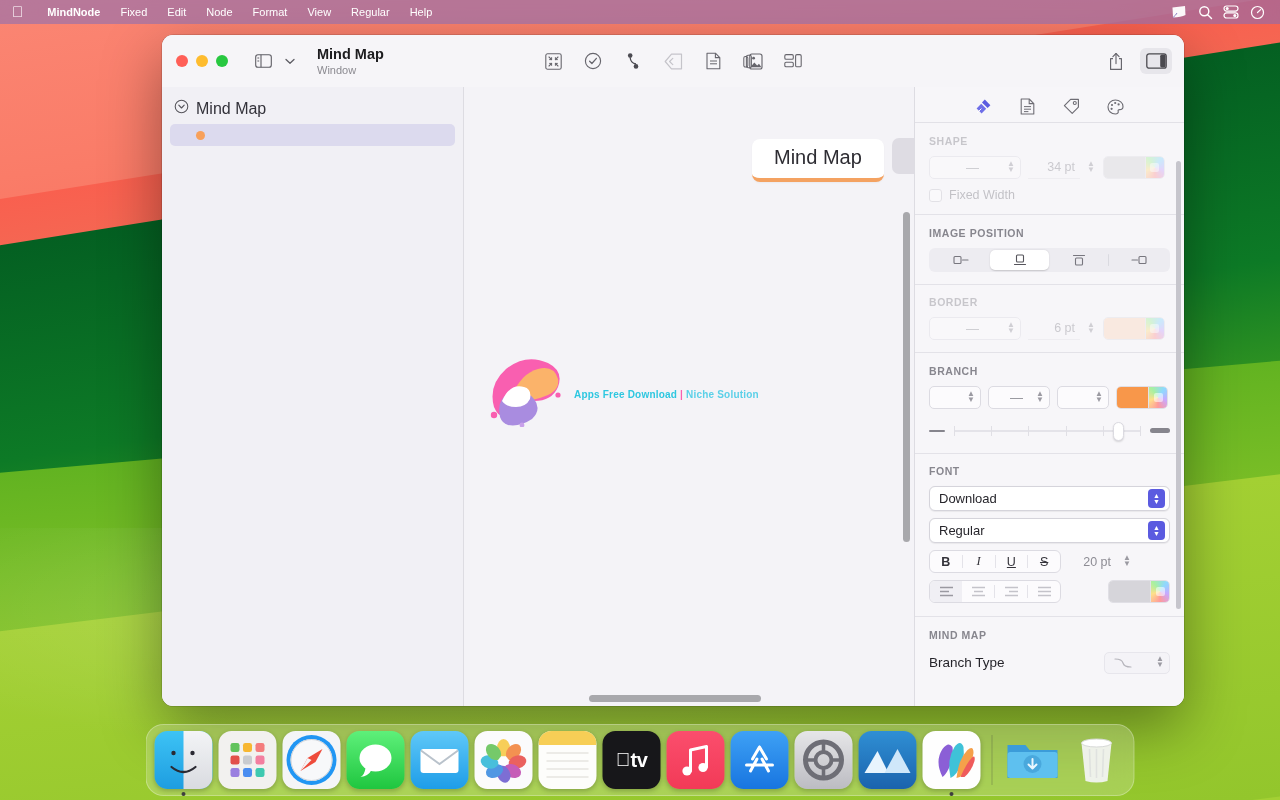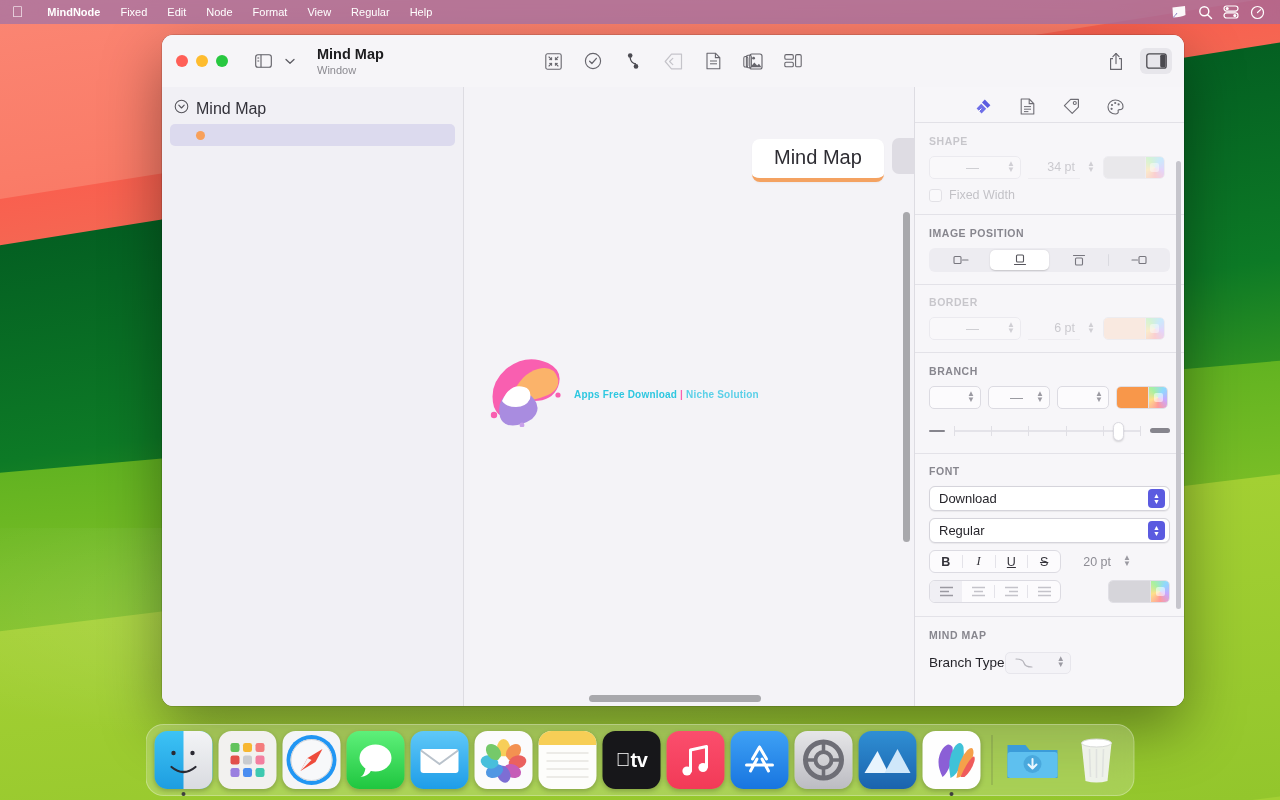--- a/index.html
+++ b/index.html
@@ -306,21 +306,21 @@
     background:#fcfbfd; border:0.5px solid #dcdbe2; overflow:hidden;
   }
   .btngroup > div {
     flex:1; display:flex; align-items:center; justify-content:center;
     font-size:12.5px; color:#34333a;
   }
   .btngroup .vsep { flex:0 0 1px; background:#e4e3e9; margin:4px 0; }
   .btngroup.muted > div { color:#b5b4bb; }
   .btngroup .selbg { background:#f0eff4; }
 
-  .mm-row { display:flex; align-items:center; justify-content:flex-start; padding-top:2px; }
+  .mm-row { display:flex; align-items:center; justify-content:space-between; padding-top:2px; }
   .mm-row .lbl { font-size:13.5px; color:#26252b; }
   .mm-ctl {
     width: 66px; height: 22px; border-radius:5px;
     background:#f4f3f7; border:0.5px solid #e7e6ec;
     display:flex; align-items:center; justify-content:space-between;
     padding: 0 4px 0 8px; color:#9b9aa2;
   }
 
   
   #dock {

